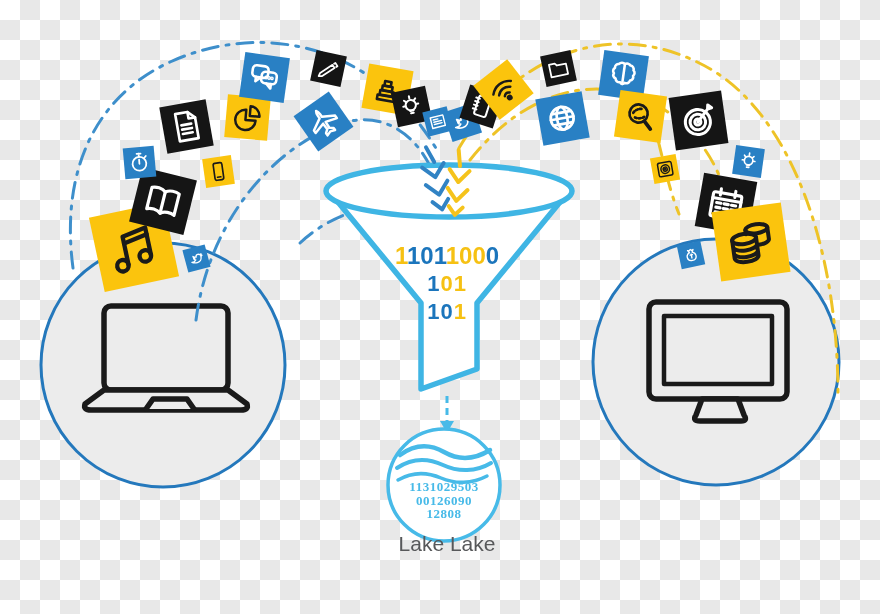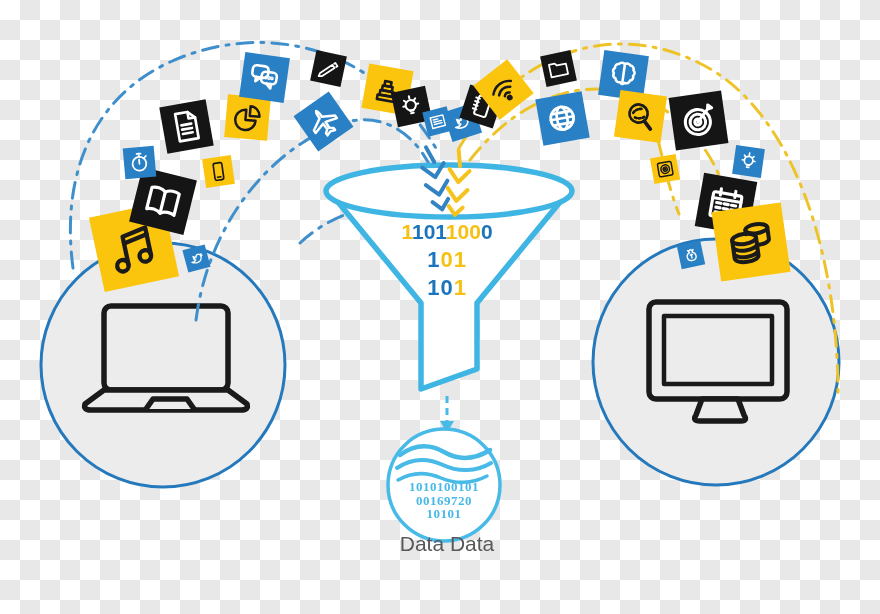--- a/index.html
+++ b/index.html
@@ -9,21 +9,21 @@
     background-image:conic-gradient(#e8e8e8 90deg,#ffffff 90deg 180deg,#e8e8e8 180deg 270deg,#ffffff 270deg);
     background-size:40px 40px;
     font-family:"Liberation Sans",sans-serif;
   }
   #diagram-svg{position:absolute;left:0;top:0;}
   #tiles{position:absolute;left:0;top:0;width:100%;height:100%;pointer-events:none;}
   .tile{position:absolute;display:flex;align-items:center;justify-content:center;}
   .tile svg{width:86%;height:86%;fill:none;stroke:currentColor;stroke-width:1.6;stroke-linecap:round;stroke-linejoin:round;}
   #funnel-binary{position:absolute;left:327px;top:218px;width:240px;text-align:center;
     font-weight:700;letter-spacing:1px;line-height:28px;font-size:22px;}
-  #funnel-binary .row1{font-size:21px;letter-spacing:0;}
+  #funnel-binary .row1{font-size:24px;letter-spacing:0;margin-top:24px;}
   #lake-binary{position:absolute;left:384px;top:480px;width:120px;text-align:center;
     font-family:"Liberation Serif",serif;font-weight:700;font-size:13px;line-height:13.5px;letter-spacing:.5px;}
   #lake-label{position:absolute;left:347px;top:532px;width:200px;text-align:center;
     font-size:21px;color:#57585a;}
 </style>
 </head>
 <body>
 
 <div id="stage">
 
@@ -264,19 +264,19 @@
       </div>
     </div>
 
   <div id="funnel-binary">
       <div class="row1"><span style="color: rgb(246, 193, 19);">1</span><span style="color: rgb(27, 117, 188);">1</span><span style="color: rgb(27, 117, 188);">0</span><span style="color: rgb(27, 117, 188);">1</span><span style="color: rgb(246, 193, 19);">1</span><span style="color: rgb(246, 193, 19);">0</span><span style="color: rgb(246, 193, 19);">0</span><span style="color: rgb(27, 117, 188);">0</span></div>
       <div><span style="color: rgb(27, 117, 188);">1</span><span style="color: rgb(246, 193, 19);">0</span><span style="color: rgb(246, 193, 19);">1</span></div>
       <div><span style="color: rgb(27, 117, 188);">1</span><span style="color: rgb(27, 117, 188);">0</span><span style="color: rgb(246, 193, 19);">1</span></div>
     </div>
 
   <div id="lake-binary">
-      <div style="color: rgb(71, 186, 232);">1010100101</div>
-      <div style="color: rgb(71, 186, 232);">00169720</div>
-      <div style="color: rgb(71, 186, 232);">10101</div>
+      <div style="color: rgb(71, 186, 232);">1131029503</div>
+      <div style="color: rgb(71, 186, 232);">00126090</div>
+      <div style="color: rgb(71, 186, 232);">12808</div>
     </div>
 
-  <div id="lake-label">Data Data</div>
+  <div id="lake-label">Lake Lake</div>
 </div>
 
 </body></html>

